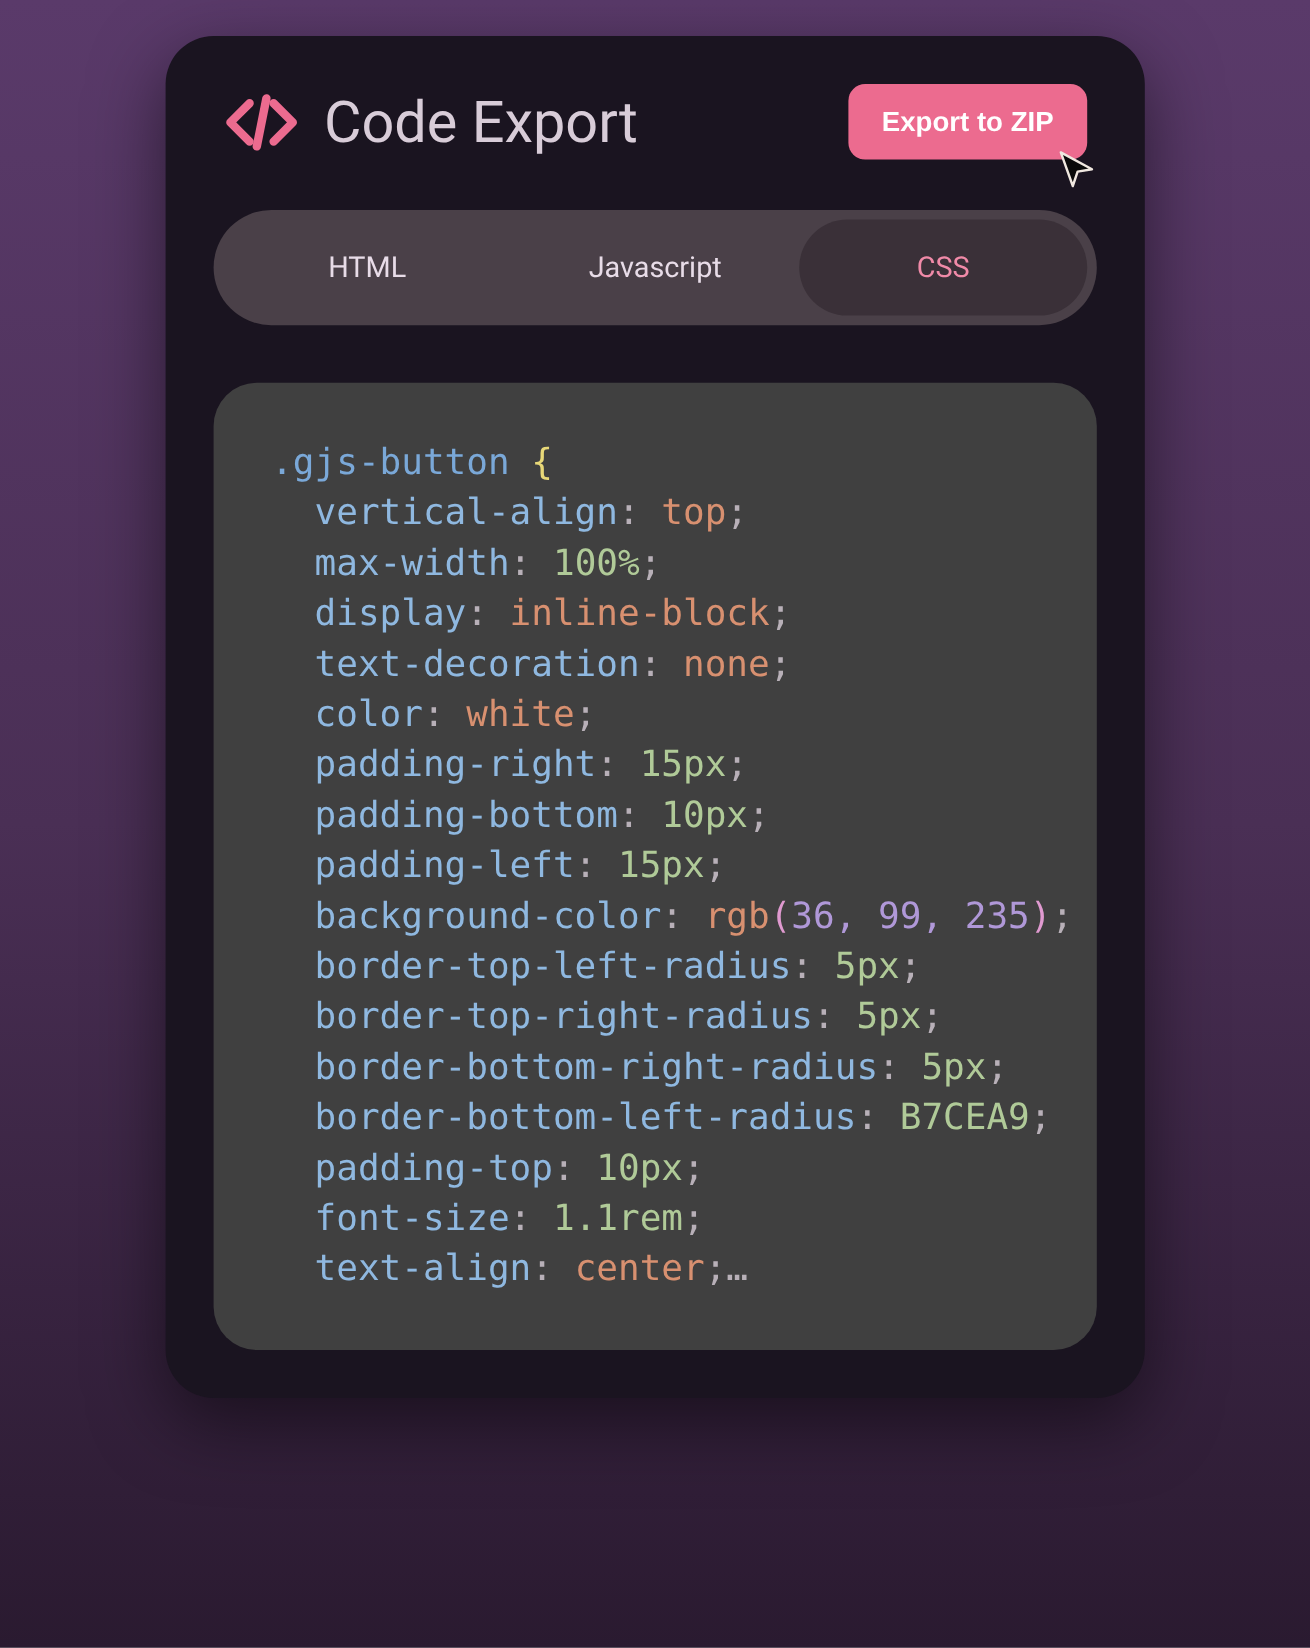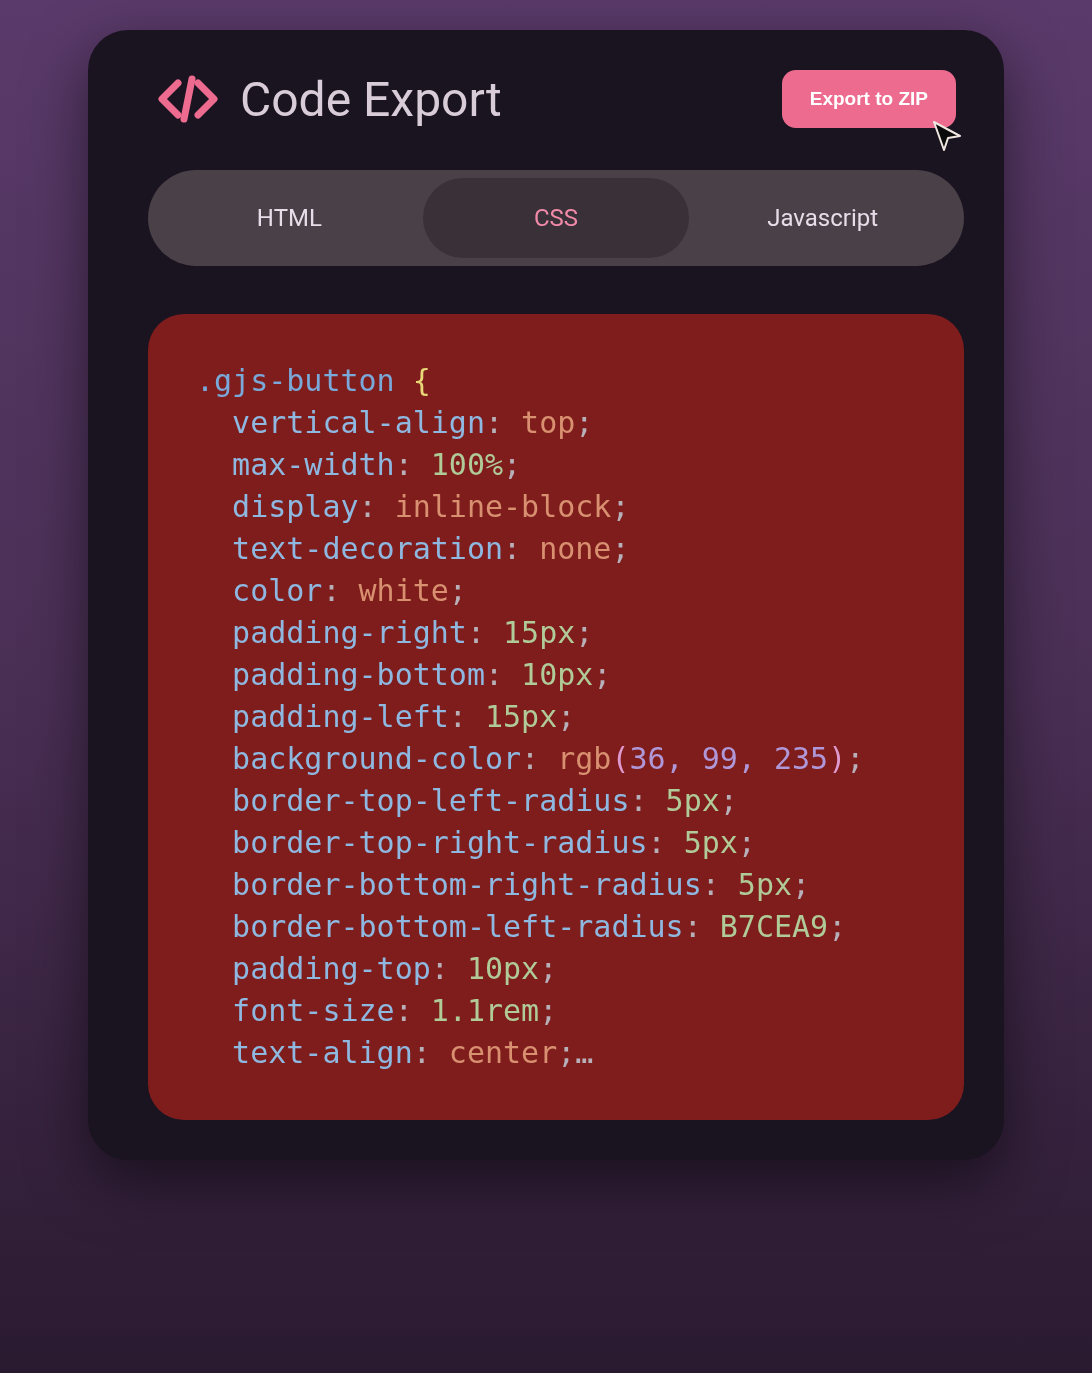--- a/index.html
+++ b/index.html
@@ -6,24 +6,24 @@
     body {
       background: linear-gradient(180deg, #5a3a6a 0%, #4a2f55 50%, #2a1a30 100%);
       font-family: -apple-system, BlinkMacSystemFont, "Segoe UI", Roboto, sans-serif;
       display: flex;
       justify-content: center;
       align-items: flex-start;
       min-height: 100vh;
       padding: 30px;
     }
     .panel {
-      width: 916px;
+      width: 816px;
       background: #1a1420;
       border-radius: 40px;
-      padding: 40px 40px 40px 60px;
+      padding: 40px 40px 40px 40px;
       box-shadow: 0 20px 60px rgba(0,0,0,0.5);
     }
     .header {
       display: flex;
       justify-content: space-between;
       align-items: center;
       margin-bottom: 42px;
       padding: 0 8px;
     }
     .title-group {
@@ -43,21 +43,21 @@
       font-size: 48px;
       font-weight: 400;
       color: #d8ccd8;
     }
     .export-btn {
       background: #ec6b8f;
       color: #ffffff;
       border: none;
       border-radius: 14px;
       padding: 18px 28px;
-      font-size: 19px;
+      font-size: 23px;
       font-weight: 600;
       cursor: pointer;
       position: relative;
     }
     .cursor-icon {
       position: absolute;
       right: -10px;
       bottom: -26px;
       width: 36px;
       height: 36px;
@@ -78,21 +78,21 @@
       font-weight: 400;
       color: #e8dce8;
       border-radius: 60px;
       cursor: pointer;
     }
     .tab.active {
       background: #3a3038;
       color: #f08aa8;
     }
     .code-block {
-      background: #7f1d1d;
+      background: #404040;
       border-radius: 36px;
       padding: 46px 48px;
       font-family: "SF Mono", Menlo, Monaco, Consolas, monospace;
       font-size: 30px;
       line-height: 1.4;
       color: #c8c0c8;
       white-space: pre;
       overflow: hidden;
     }
     .sel { color: #7aa8d8; }
@@ -126,22 +126,22 @@
       <span class="cursor-icon">
         <svg viewBox="0 0 36 36">
           <path d="M4 4 L30 18 L18 20 L14 32 Z" fill="#0a0a0a" stroke="#f0e8e0" stroke-width="2" stroke-linejoin="round"></path>
         </svg>
       </span>
     </button>
   </div>
 
   <div class="tabs">
     <div class="tab">HTML</div>
+    <div class="tab">Javascript</div>
     <div class="tab active">CSS</div>
-    <div class="tab">Javascript</div>
   </div>
 
   <div class="code-block" id="code-viewer"><span class="sel">.gjs-button</span> <span class="brace">{</span>
 <span class="indent"></span><span class="prop">vertical-align</span><span class="punc">:</span> <span class="val-kw">top</span><span class="punc">;</span>
 <span class="indent"></span><span class="prop">max-width</span><span class="punc">:</span> <span class="val-num">100%</span><span class="punc">;</span>
 <span class="indent"></span><span class="prop">display</span><span class="punc">:</span> <span class="val-kw">inline-block</span><span class="punc">;</span>
 <span class="indent"></span><span class="prop">text-decoration</span><span class="punc">:</span> <span class="val-kw">none</span><span class="punc">;</span>
 <span class="indent"></span><span class="prop">color</span><span class="punc">:</span> <span class="val-kw">white</span><span class="punc">;</span>
 <span class="indent"></span><span class="prop">padding-right</span><span class="punc">:</span> <span class="val-num">15px</span><span class="punc">;</span>
 <span class="indent"></span><span class="prop">padding-bottom</span><span class="punc">:</span> <span class="val-num">10px</span><span class="punc">;</span>

